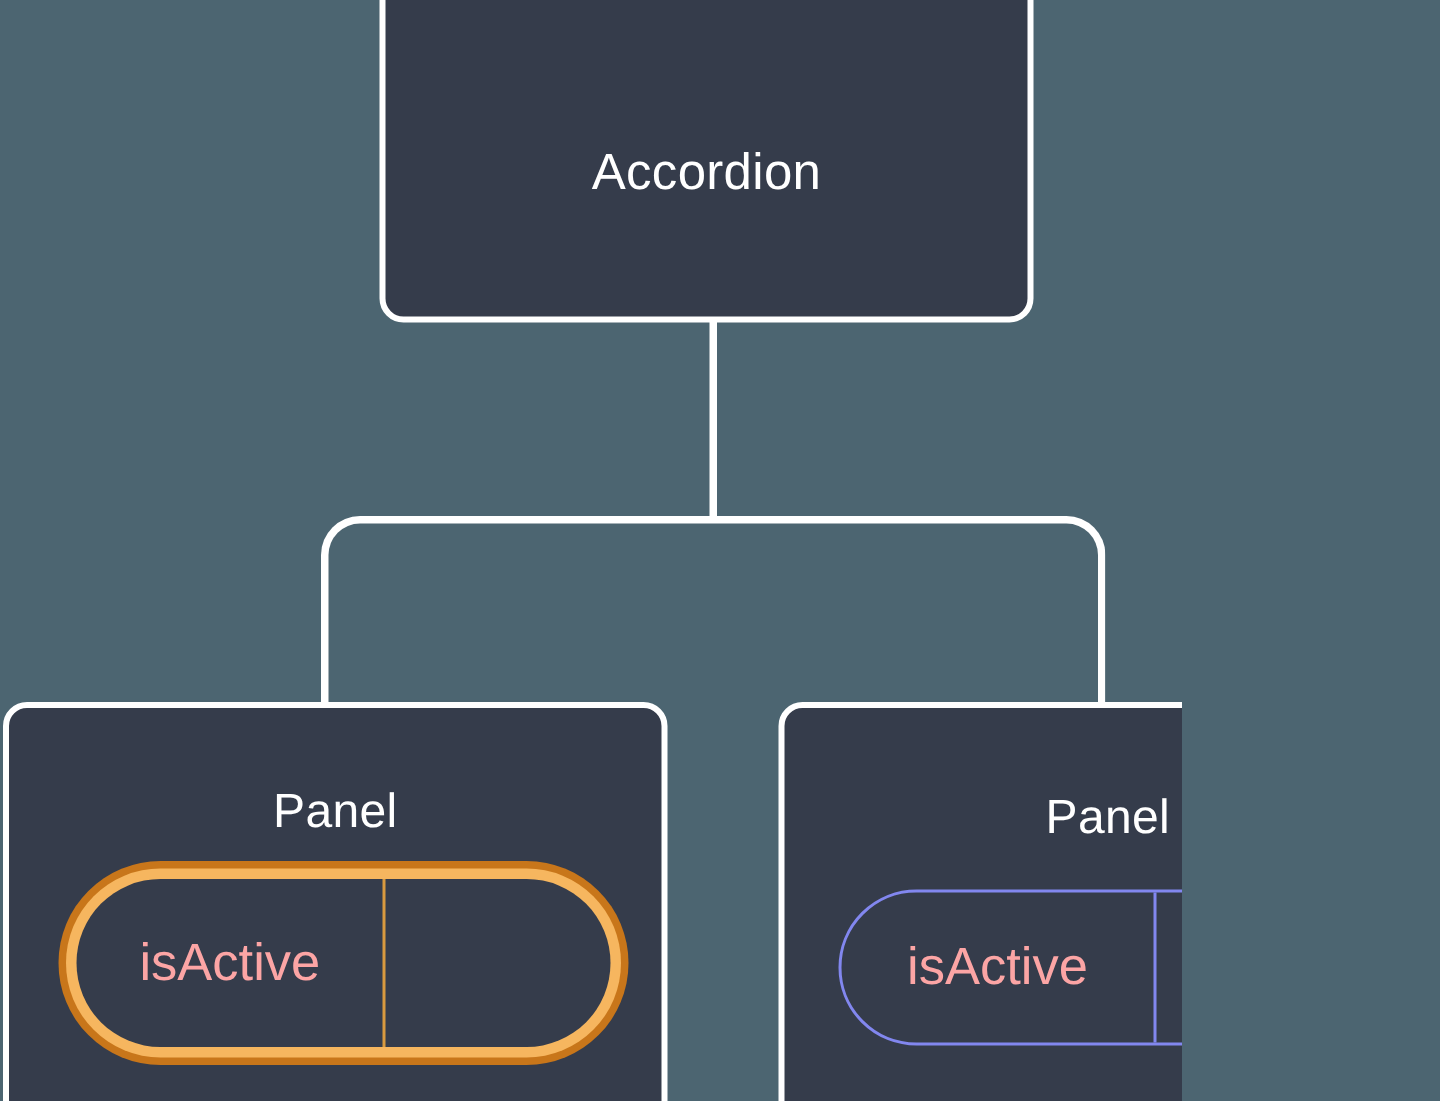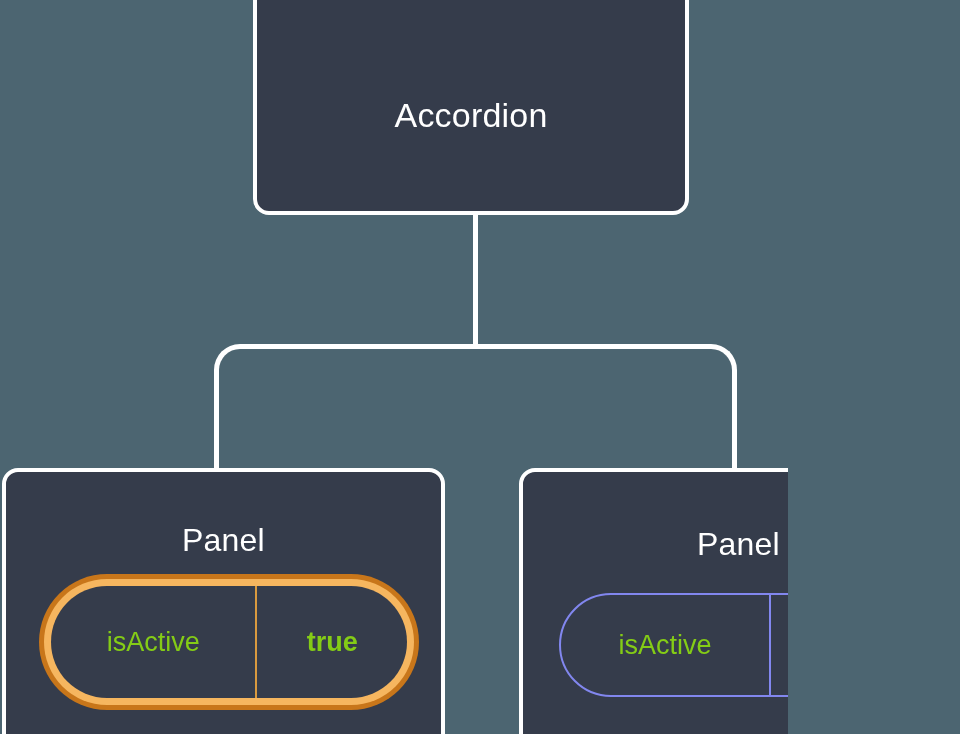--- a/index.html
+++ b/index.html
@@ -143,22 +143,22 @@
     align-items: stretch;
   }
   .pill-hl-inner .pill-key {
     border-right: 2px solid #d99a3f;
   }
 
   .pill-key, .pill-val {
     display: flex;
     align-items: center;
     justify-content: center;
-    color: #84cc16;
-    font-size: 27px;
+    color: #fca5a5;
+    font-size: 35px;
     box-sizing: border-box;
   }
   .pill-key { flex: 0 0 58%; }
   .pill-val { flex: 1 1 auto; }
   .pill-val.bold { font-weight: bold; }
 </style>
 </head>
 <body>
 
 <div id="stage">
@@ -170,21 +170,20 @@
     <div class="node-title title-accordion">Accordion</div>
   </div>
 
   <div class="node node-panel-left">
     <div class="node-title title-panel-left">Panel</div>
 
     <div class="pill-hl-outer">
       <div class="pill-hl-mid">
         <div class="pill-hl-inner">
           <div class="pill-key">isActive</div>
-          <div class="pill-val bold">true</div>
         </div>
       </div>
     </div>
 
   </div>
 
   <div class="node node-panel-right">
     <div class="node-title title-panel-right">Panel</div>
 
     <div class="pill pill-plain">

